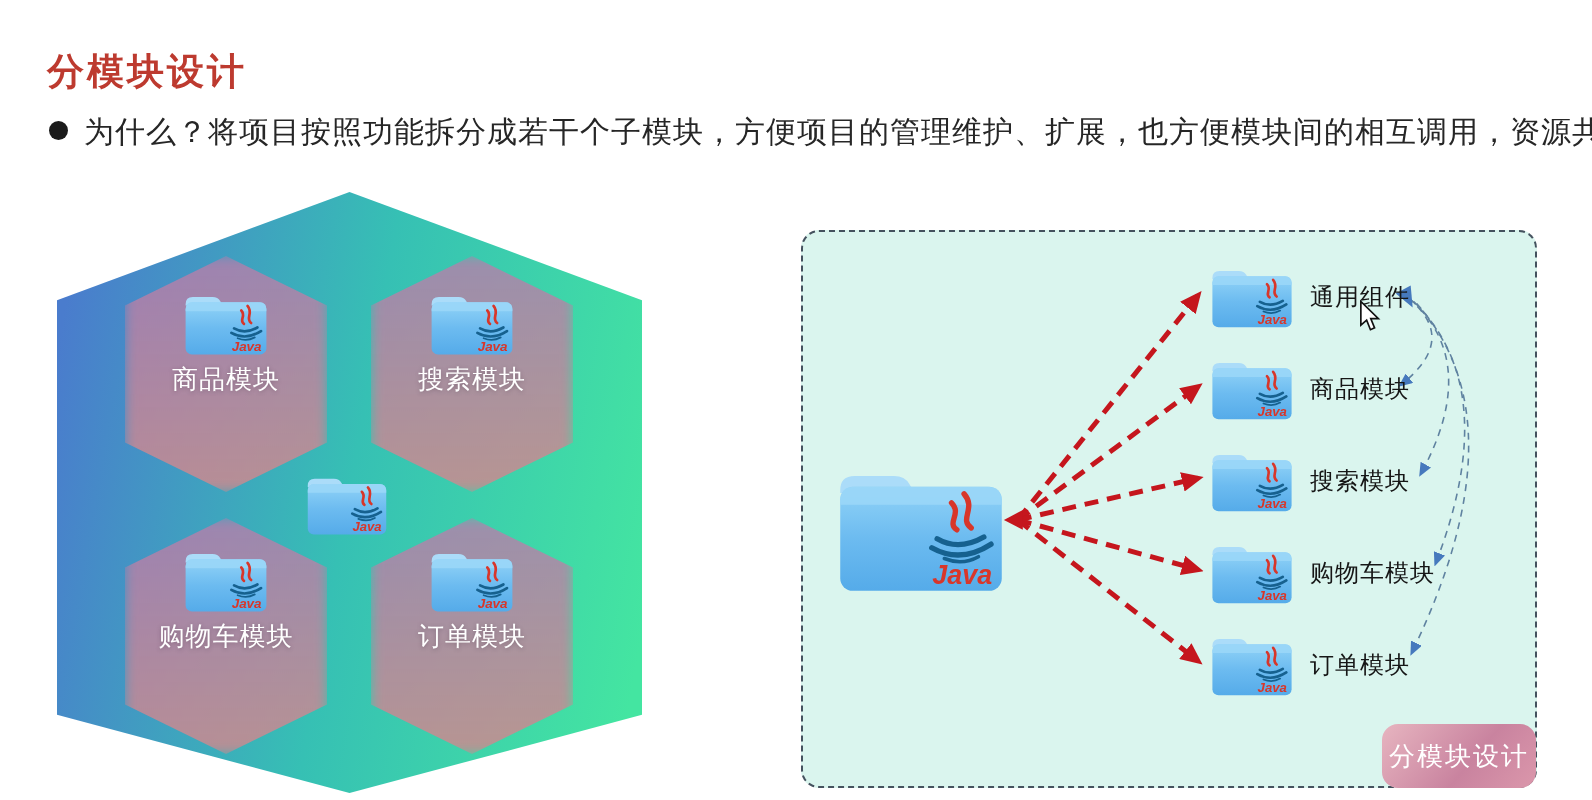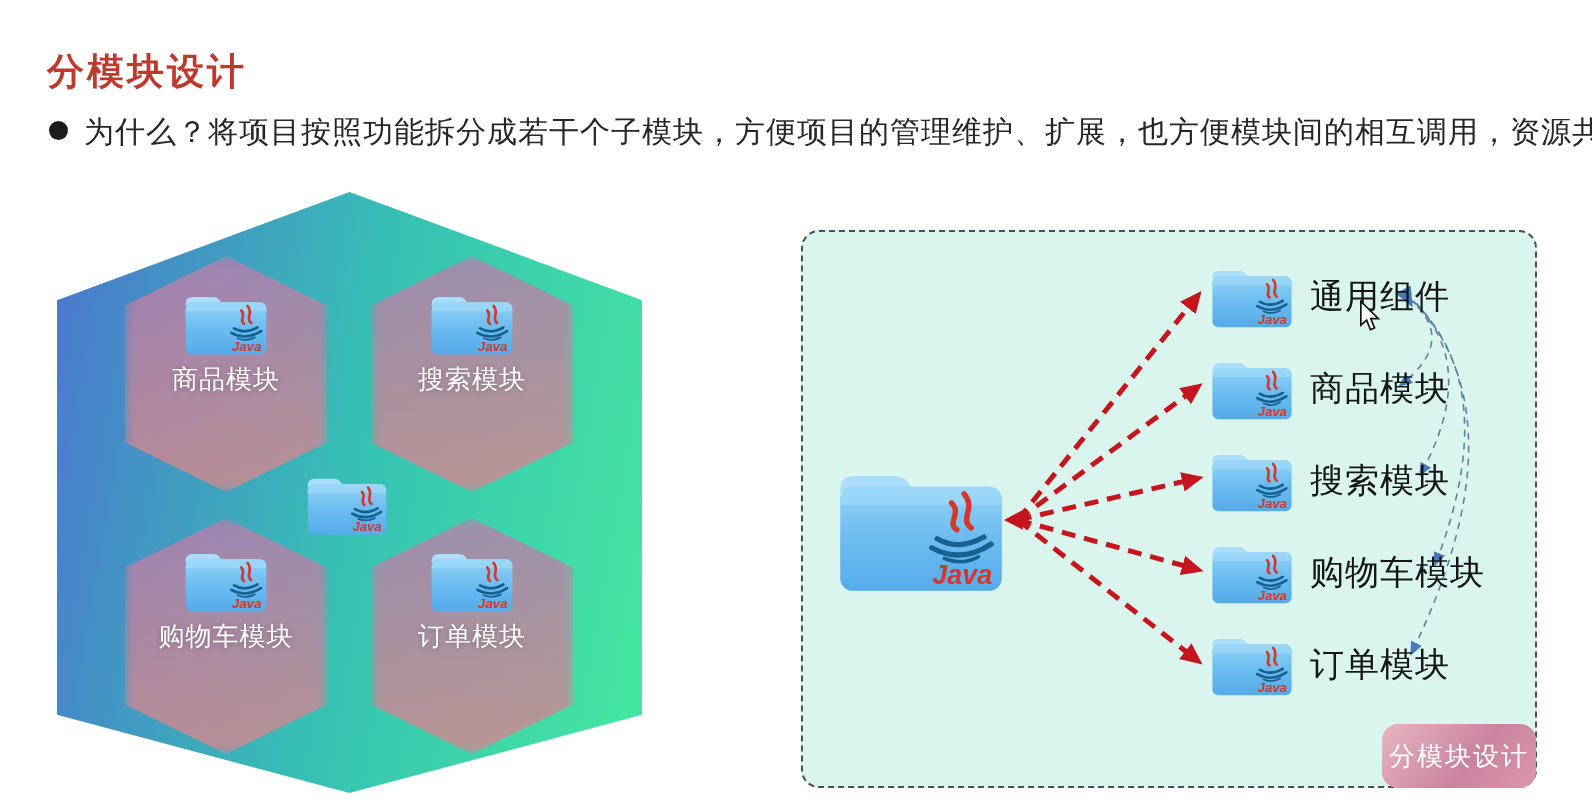--- a/index.html
+++ b/index.html
@@ -43,21 +43,21 @@
   
   .panel{position:absolute;left:782px;top:230px;width:736px;height:558px;
          box-sizing:border-box;background:#daf5ee;border:2px dashed #44525e;
          border-radius:18px;}
   .overlay{position:absolute;inset:0;width:100%;height:100%;}
   .redline{stroke:#c5161d;stroke-width:5;stroke-dasharray:14 9;}
   .arc{stroke:#5f82a0;stroke-width:1.6;fill:none;stroke-dasharray:7 6;}
   .bigfolder{position:absolute;left:28px;top:226px;}
   .pmod{position:absolute;left:405px;display:flex;align-items:center;}
   .p1{top:30px;} .p2{top:122px;} .p3{top:214px;} .p4{top:306px;} .p5{top:398px;}
-  .pmod-label{margin-left:14px;font-size:34px;color:#161616;letter-spacing:1px;white-space:nowrap;}
+  .pmod-label{margin-left:14px;font-size:24px;color:#161616;letter-spacing:1px;white-space:nowrap;}
   .cursor{position:absolute;left:556px;top:68px;}
   .badge{position:absolute;left:579px;top:492px;width:154px;height:64px;border-radius:16px;
          background:linear-gradient(130deg,#e7b5c0 0%,#c9839f 58%,#db97ab 100%);
          display:flex;align-items:center;justify-content:center;
          color:#fff;font-size:26px;letter-spacing:2px;z-index:3;}
   .defs-holder{position:absolute;width:0;height:0;}
 </style>
 </head>
 <body>
 

